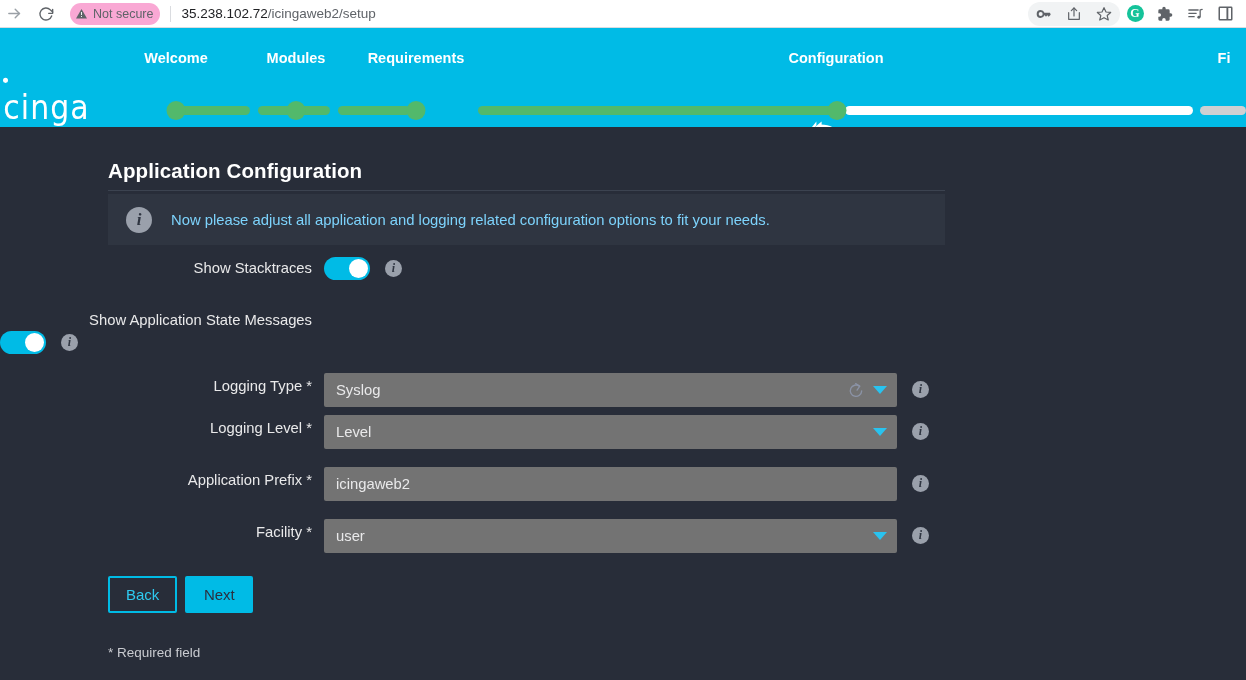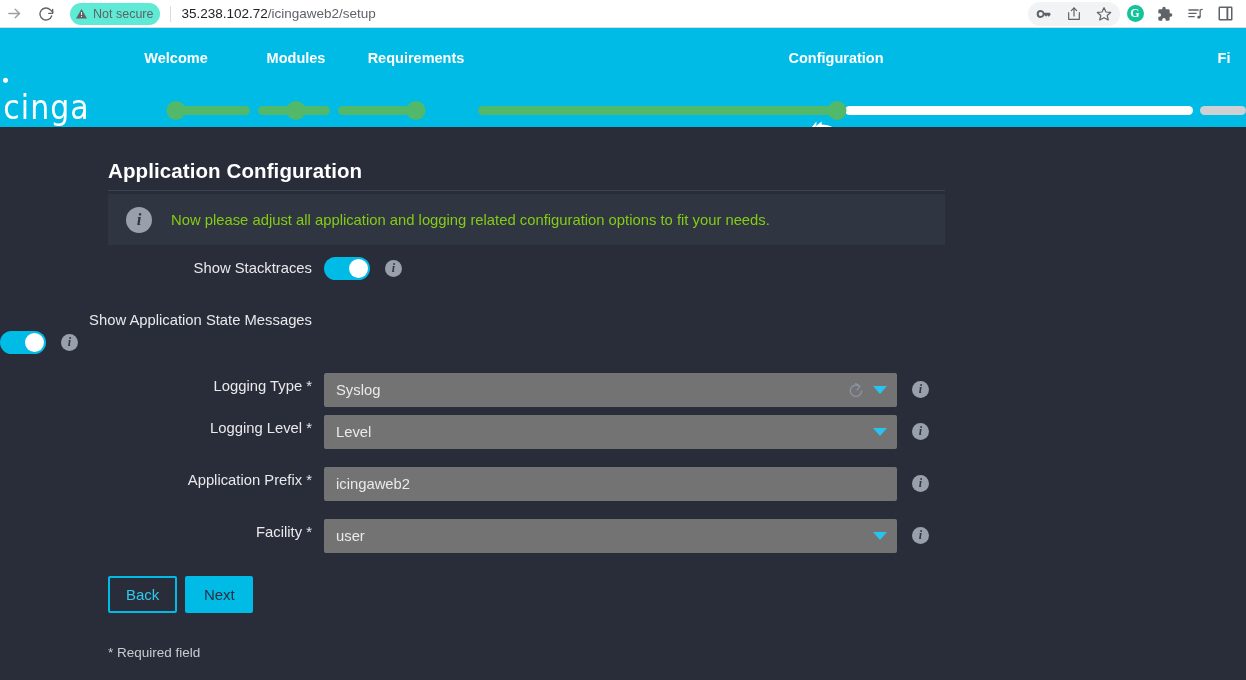--- a/index.html
+++ b/index.html
@@ -32,21 +32,21 @@
     height: 22px;
     flex: 1;
     display: flex; align-items: center;
     position: relative;
   }
   .notsecure-chip {
     display: flex; align-items: center;
     height: 22px;
     padding: 0 7px 0 5px;
     border-radius: 11px;
-    background: #5eead4;
+    background: #f9a8d4;
   }
   .warn-tri {
     width: 13px; height: 12px;
     margin-right: 5px;
     position: relative;
     flex: none;
   }
   .warn-tri svg { display: block; }
   .notsecure-text {
     font-size: 12.5px;
@@ -201,21 +201,21 @@
     font-family: "Liberation Serif", serif;
     font-weight: bold;
     font-size: 17px;
     display: flex; align-items: center; justify-content: center;
     margin-left: 18px;
     flex: none;
   }
   .info-text {
     margin-left: 19px;
     font-size: 14.8px;
-    color: #84cc16;
+    color: #7dd3fc;
   }
 
   
   .form { position: absolute; left: 0; top: 130px; width: 1246px; }
   .row {
     position: relative;
     display: flex;
     align-items: flex-start;
     margin-bottom: 7px;
   }

